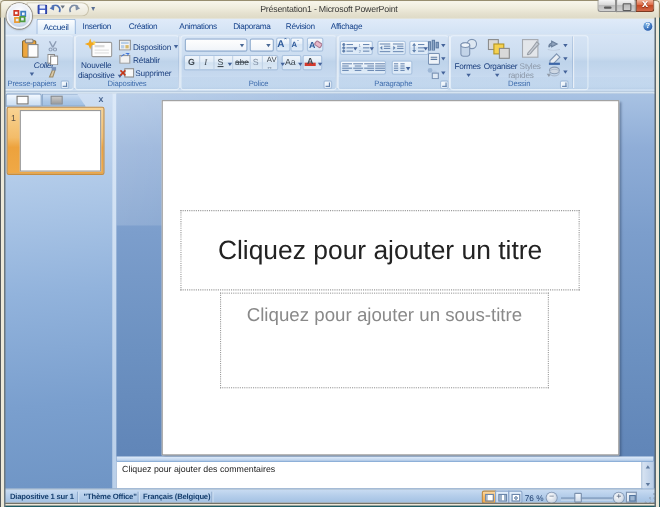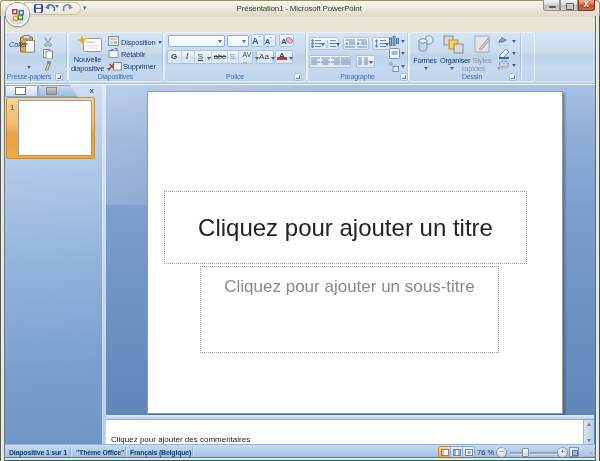--- a/index.html
+++ b/index.html
@@ -70,21 +70,21 @@
 #thumbnum{position:absolute;left:3px;top:5px;font-size:8px;color:#5d5142;}
 #thumbslide{position:absolute;left:11px;top:2px;width:74px;height:56px;background:#fff;border:1px solid #9a9a9a;}
 #slide{position:absolute;left:41px;top:6px;width:416px;height:323px;background:#fff;border:1px solid #9a9a9a;box-shadow:2px 2px 2px rgba(40,60,90,.45);}
 #titleph{position:absolute;left:16px;top:99px;width:363px;height:73px;border:1px dotted #9a9a9a;display:flex;align-items:center;justify-content:center;}
 #titleph span{font-size:24px;color:#222;}
 #subph{position:absolute;left:52px;top:174px;width:299px;height:87px;border:1px dotted #9a9a9a;text-align:center;}
 #subph span{font-size:17px;color:#898989;display:inline-block;margin-top:10px;}
 
 #cmtsplit{position:absolute;left:0px;top:330px;width:488px;height:4px;background:linear-gradient(180deg,#e0ecfa,#b7cfeb);}
 #comments{position:absolute;left:0px;top:334px;width:488px;height:25px;background:#fff;border-top:1px solid #8eb0d8;}
-#comments .txt{position:absolute;left:5px;top:15px;font-size:8px;color:#1b1b1b;}
+#comments .txt{position:absolute;left:5px;top:2px;font-size:8px;color:#1b1b1b;}
 #cmtsb{position:absolute;right:0;top:0;width:11px;height:25px;background:linear-gradient(90deg,#d7e3f2,#b9cde6);border-left:1px solid #a0b8d4;}
 #cmtsb:before{content:"";position:absolute;left:3px;top:3px;width:0;height:0;border-left:2.5px solid transparent;border-right:2.5px solid transparent;border-bottom:3.5px solid #5f7a9e;}
 #cmtsb:after{content:"";position:absolute;left:3px;bottom:3px;width:0;height:0;border-left:2.5px solid transparent;border-right:2.5px solid transparent;border-top:3.5px solid #5f7a9e;}
 
 
 #statusbar{position:absolute;left:2px;top:444px;width:596px;height:13px;background:linear-gradient(180deg,#c9dcf2 0%,#b4cdea 50%,#a3c1e3 100%);border-top:1px solid #96b2d4;font-size:7.5px;color:#1c3d6e;}
 .sbtxt{position:absolute;top:4px;white-space:nowrap;font-size:7px;letter-spacing:-0.2px;font-weight:bold;color:#17406f;}
 .sbsep{position:absolute;top:2px;width:1px;height:10px;background:#93aed0;box-shadow:1px 0 0 #d8e6f6;}
 #viewbtns{position:absolute;left:436px;top:1px;width:38px;height:12px;display:flex;}
 .vbtn{width:13px;height:12px;border:1px solid #8fa9cc;background:linear-gradient(180deg,#e3eefb,#c3d8ef);position:relative;}
@@ -136,29 +136,39 @@
  </div>
  <div id="qatmore">▾</div>
  <div id="orb">
       <svg width="12" height="12" viewBox="0 0 15 15">
    <path d="M1 1 h5 v5 h-5 Z" fill="none" stroke="#cf3a28" stroke-width="2"></path>
    <path d="M9 2 h5 v5 h-5 Z" fill="none" stroke="#3d7ec2" stroke-width="2"></path>
    <path d="M2 9 h5 v5 h-5 Z" fill="none" stroke="#eb9b33" stroke-width="2"></path>
    <path d="M8 8 h5 v5 h-5 Z" fill="none" stroke="#4f9b3f" stroke-width="2"></path>
  </svg>
     </div>
+ <div id="tabrow">
+   <div id="tab-active">Accueil</div>
+   <div class="tab" style="left:68px;width:36px;">Insertion</div>
+   <div class="tab" style="left:110px;width:36px;">Création</div>
+   <div class="tab" style="left:156px;width:44px;">Animations</div>
+   <div class="tab" style="left:206px;width:42px;">Diaporama</div>
+   <div class="tab" style="left:254px;width:34px;">Révision</div>
+   <div class="tab" style="left:294px;width:38px;">Affichage</div>
+   <div id="helpbtn">?</div>
+ </div>
  <div id="ribbon">
    <div style="position:absolute;left:0;top:39px;width:596px;height:11px;background:linear-gradient(180deg,rgba(154,184,218,.12),rgba(146,178,214,.34));"></div>
    <div class="rgroup" id="g-presse" style="left:1px;width:63px;">
      <svg class="ri" style="left:15px;top:3px;" width="20" height="18" viewBox="0 0 20 18">
        <rect x="2.5" y="2" width="12" height="15" rx="1" fill="#eda63e" stroke="#8a6b2f"></rect>
        <rect x="5" y="0.5" width="7" height="3.5" rx="1" fill="#d9d9d9" stroke="#808080"></rect>
        <rect x="7.5" y="5.5" width="9" height="11.5" fill="#fdfdfd" stroke="#8a8a8a"></rect>
      </svg>
-     <div class="rtxt" style="left:6px;top:8px;width:40px;text-align:left;font-style:italic;">Coller</div>
+     <div class="rtxt" style="left:6px;top:23px;width:40px;text-align:right;font-style:italic;">Coller</div>
      <div class="crt" style="left:24px;top:34px;"></div>
      <svg class="ri" style="left:40px;top:5px;" width="10" height="10" viewBox="0 0 10 10">
        <path d="M2 0.5 L5 6 M8 0.5 L5 6" stroke="#8d9db5" stroke-width="1.3"></path>
        <circle cx="3" cy="8" r="1.4" fill="none" stroke="#8d9db5"></circle>
        <circle cx="7" cy="8" r="1.4" fill="none" stroke="#8d9db5"></circle>
      </svg>
      <svg class="ri" style="left:40px;top:17px;" width="10" height="10" viewBox="0 0 10 10">
        <rect x="0.5" y="0.5" width="6" height="8" fill="#fff" stroke="#8a8a8a"></rect>
        <rect x="3" y="2" width="6.5" height="8" fill="#fff" stroke="#8a8a8a"></rect>
      </svg>

